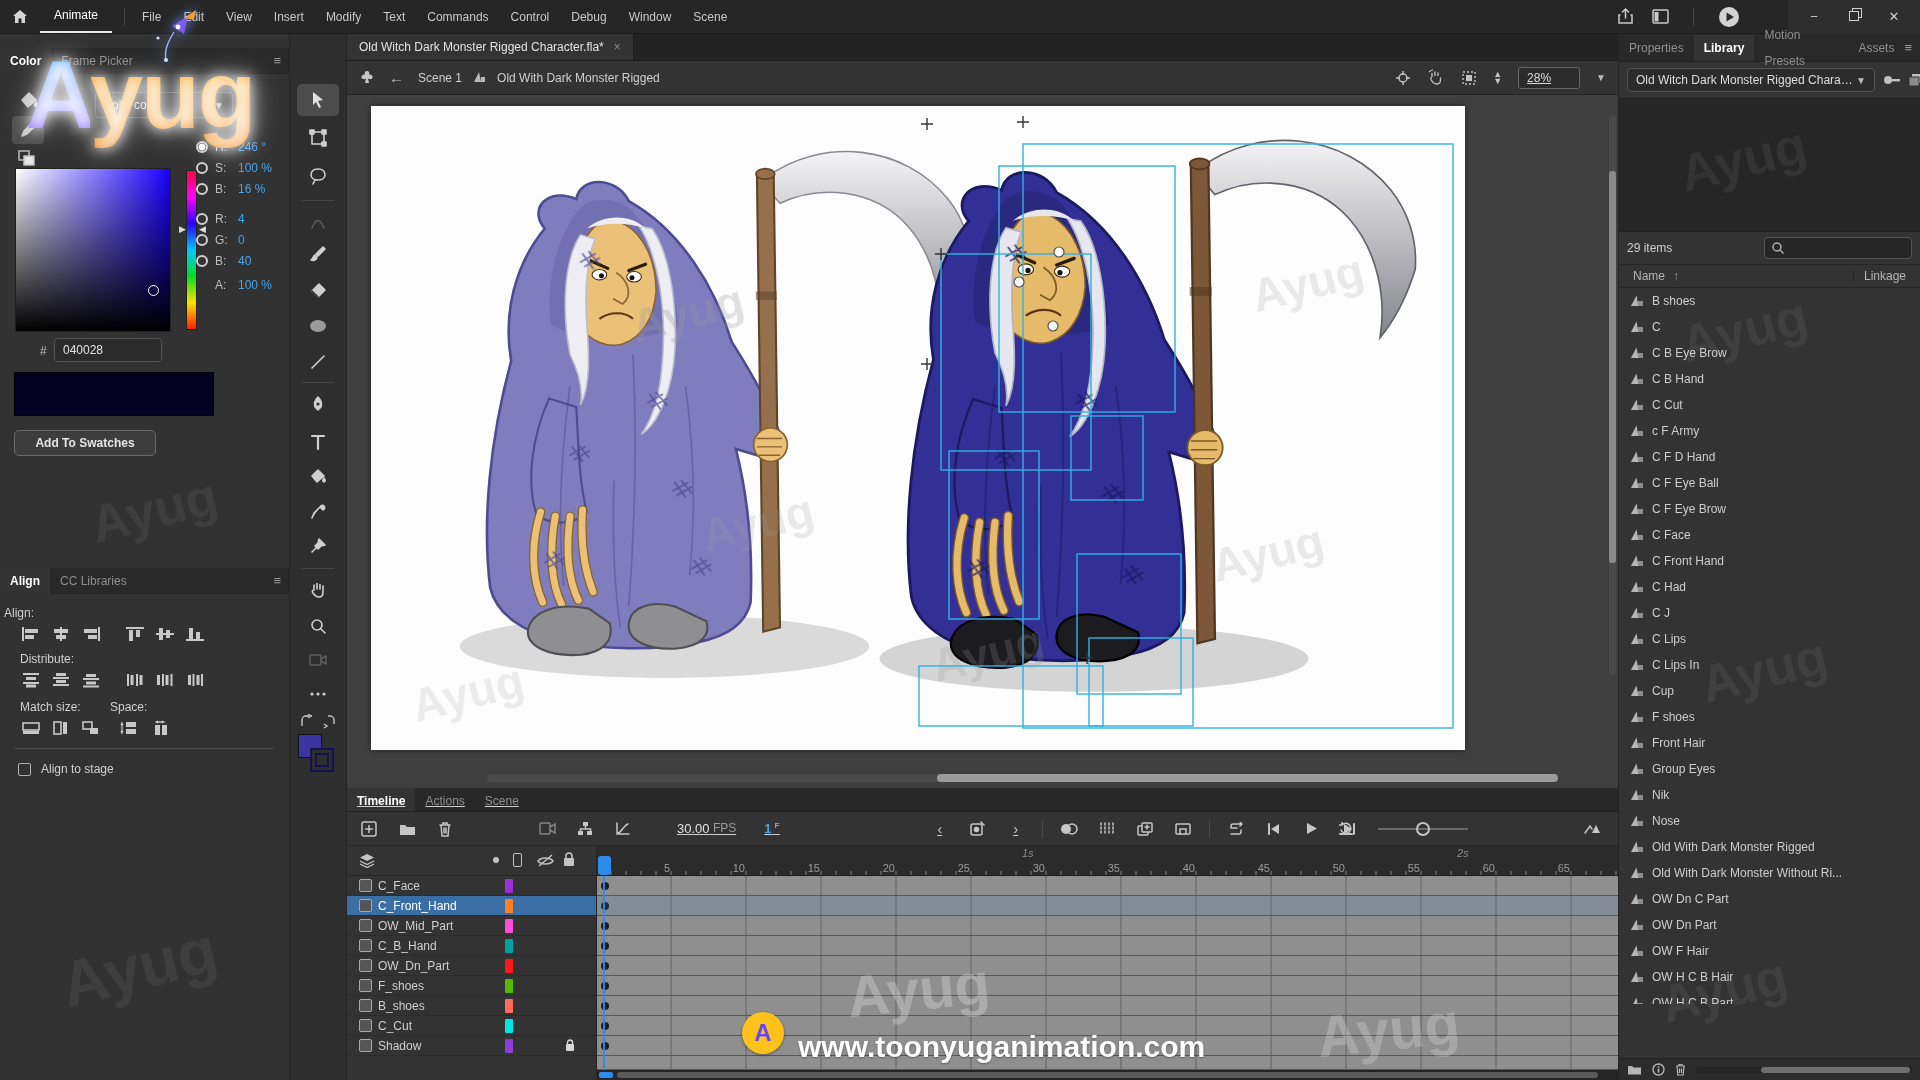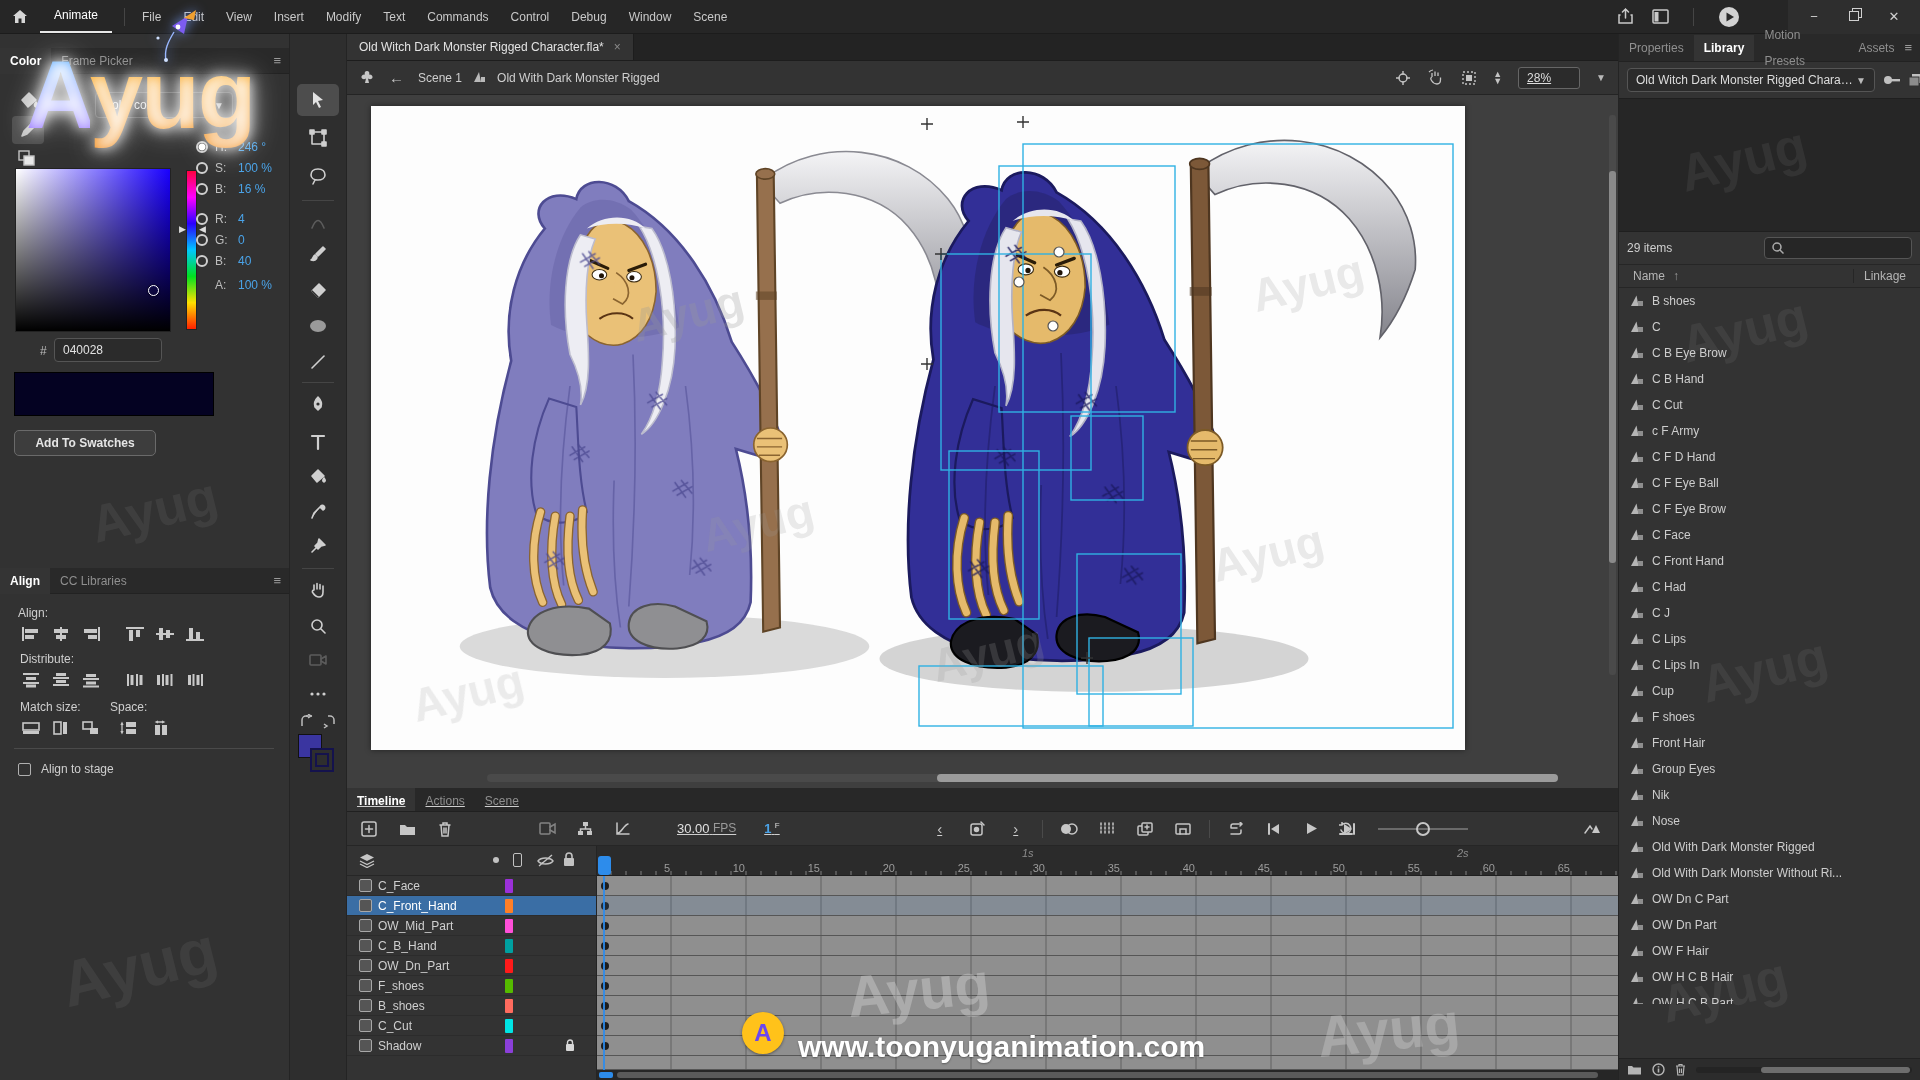--- a/index.html
+++ b/index.html
@@ -233,21 +233,21 @@
     <div class="abs" style="left:14px;top:338px;width:200px;height:44px;background:#040222;border:1px solid #000;"></div>
     <div class="abs btn" style="left:14px;top:396px;width:142px;height:26px;line-height:24px;">Add To Swatches</div>
 
     <div class="abs" style="left:0;top:534px;width:289px;">
       <div class="panel-tabs">
         <span class="ptab active">Align</span>
         <span class="ptab">CC Libraries</span>
         <span class="hamb">≡</span>
       </div>
     </div>
-    <span class="abs" style="left:18px;top:572px;">Align:</span>
+    <span class="abs" style="left:4px;top:572px;">Align:</span>
     <div class="abs" style="left:18px;top:590px;display:flex;gap:4px;">
       <span class="ai-btn">
           <svg width="20" height="16">
             <line x1="2" y1="1" x2="2" y2="15" stroke="#c8c8c8" stroke-width="2"></line>
             <rect x="4" y="3" width="13" height="4" fill="#c8c8c8"></rect>
             <rect x="4" y="9" width="9" height="4" fill="#c8c8c8"></rect>
           </svg>
         </span>
       <span class="ai-btn">
           <svg width="20" height="16">

